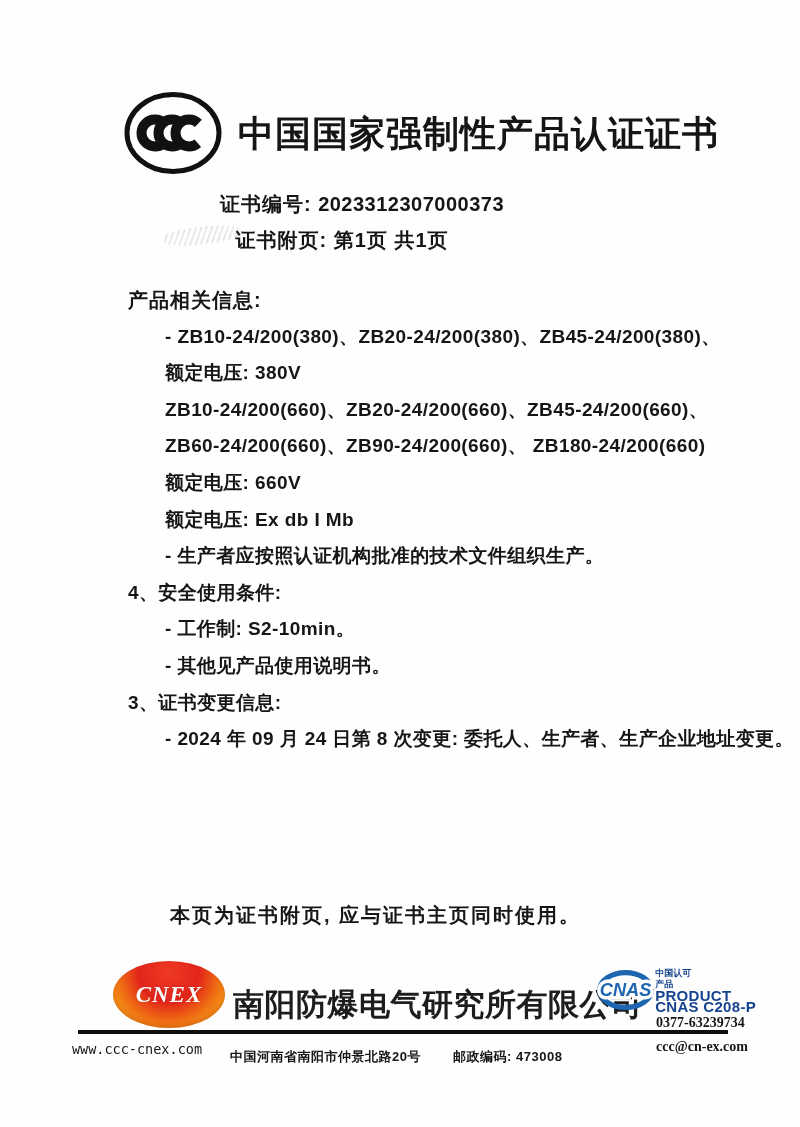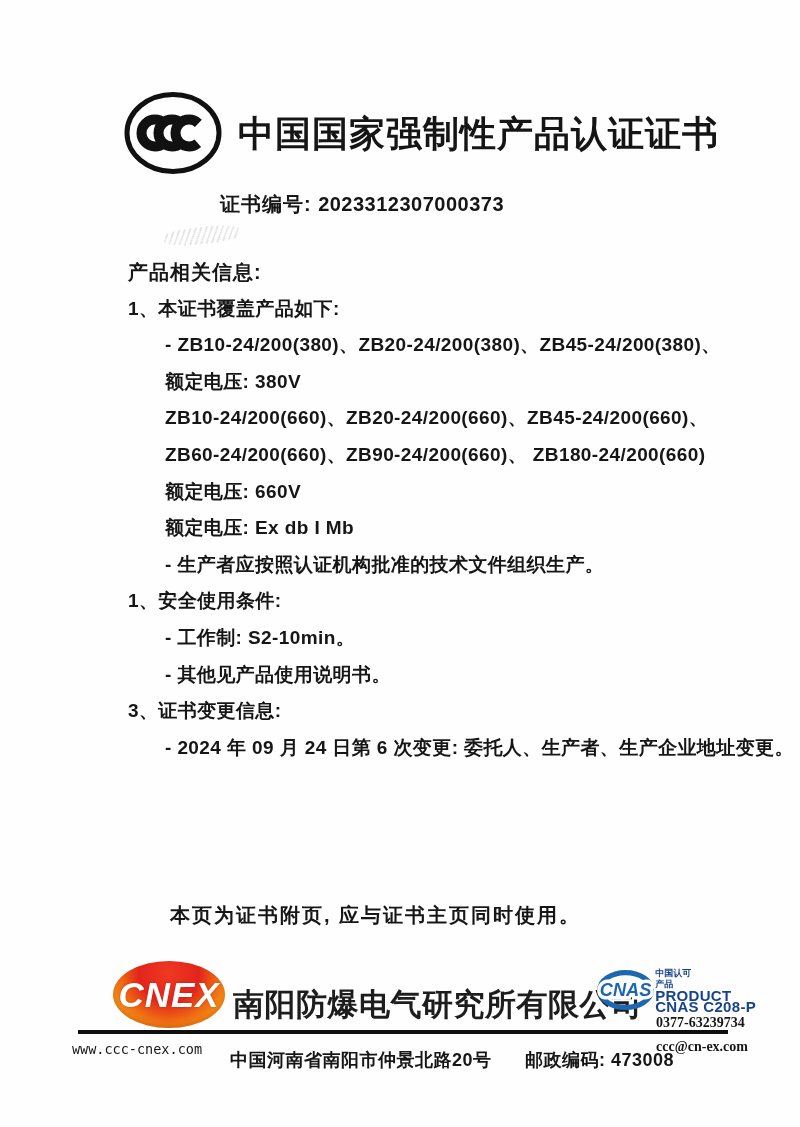--- a/index.html
+++ b/index.html
@@ -28,59 +28,60 @@
   
   .artifact{
     position:absolute;left:163px;top:227px;width:78px;height:17px;
     background:repeating-linear-gradient(115deg,rgba(110,110,110,.35) 0 1.5px,transparent 1.5px 5px);
     filter:blur(.6px);opacity:.55;transform:rotate(-6deg);border-radius:40%;
   }
 
   
   .content{position:absolute;left:128px;top:254px;width:620px;}
   .content .row{height:36.6px;line-height:36.6px;font-size:19px;font-weight:700;white-space:nowrap;letter-spacing:.4px;}
-  .content .heading{font-size:20px;letter-spacing:1px;}
+  .content .heading{font-size:20px;letter-spacing:1px;margin-top:28px;}
   .content .lvl2{padding-left:37px;}
 
   .footer-note{
     position:absolute;left:0;top:902px;width:751px;text-align:center;
     font-size:20px;font-weight:700;letter-spacing:2px;
   }
 
   
   .cnex-logo{
     position:absolute;left:113px;top:961px;width:112px;height:67px;
     border-radius:50%;
     background:radial-gradient(ellipse at 50% 18%, #ee3a23 0%, #e2251b 38%, #ef6c13 62%, #f7a01a 85%);
     display:flex;align-items:center;justify-content:center;
     box-shadow:inset 0 -2px 4px rgba(150,40,0,.3);
   }
   .cnex-logo span{
-    color:#fff;font-weight:700;font-style:italic;font-size:35px;letter-spacing:1px;
+    color:#fff;font-weight:700;font-style:italic;font-size:23px;letter-spacing:1px;
     text-shadow:0 0 2px rgba(160,20,10,.55);
+    font-family:Liberation Serif, serif;
   }
   .company{
     position:absolute;left:233px;top:984px;width:360px;
     font-size:31px;font-weight:700;letter-spacing:.5px;white-space:nowrap;color:#1d1d1d;
   }
   .cnas{position:absolute;left:596px;top:962px;width:160px;display:flex;align-items:center;}
   .cnas-captions{margin-left:0;line-height:11px;white-space:nowrap;}
   .cnas-captions .cn{font-size:9px;font-weight:700;color:#16438f;}
   .cnas-captions .en{font-size:15px;font-weight:700;color:#16438f;letter-spacing:.3px;}
 
   
   .rule{position:absolute;left:78px;top:1030px;width:650px;height:4px;background:#0f0f0f;}
   .sites{
     position:absolute;left:52px;top:1038px;width:170px;text-align:center;
     font-family:"DejaVu Sans Mono",monospace;font-size:13.5px;font-weight:400;line-height:22px;
     white-space:nowrap;
   }
   .address{
     position:absolute;left:230px;top:1048px;white-space:nowrap;
-    font-size:18px;font-weight:700;letter-spacing:.5px;
+    font-size:13px;font-weight:700;letter-spacing:.5px;
   }
   .address .post{margin-left:28px;}
   .contact{
     position:absolute;right:52px;top:1011px;
     font-family:Liberation Serif, serif;font-size:14px;font-weight:700;line-height:24px;
     white-space:nowrap;
   }
 </style>
 </head>
 <body>
@@ -96,39 +97,42 @@
     </svg>
   </div>
 
   <div class="title">中国国家强制性产品认证证书</div>
 
   <div class="cert-block">
     <div class="cert-line cert-line1">
       <span>证书编号:</span>
       <span class="num">2023312307000373</span>
     </div>
+    <div class="cert-line cert-line2">
+      <span>证书附页:</span>
+      <span>第1页 共1页</span>
+    </div>
   </div>
 
   <div class="artifact"></div>
 
   <div class="content">
     <div class="row heading">产品相关信息:</div>
-    <div class="row lvl1">1、本证书覆盖产品如下:</div>
     <div class="row lvl2">- ZB10-24/200(380)、ZB20-24/200(380)、ZB45-24/200(380)、</div>
     <div class="row lvl2">额定电压: 380V</div>
     <div class="row lvl2">ZB10-24/200(660)、ZB20-24/200(660)、ZB45-24/200(660)、</div>
     <div class="row lvl2">ZB60-24/200(660)、ZB90-24/200(660)、 ZB180-24/200(660)</div>
     <div class="row lvl2">额定电压: 660V</div>
     <div class="row lvl2">额定电压: Ex db I Mb</div>
     <div class="row lvl2">- 生产者应按照认证机构批准的技术文件组织生产。</div>
-    <div class="row lvl1">1、安全使用条件:</div>
+    <div class="row lvl1">4、安全使用条件:</div>
     <div class="row lvl2">- 工作制: S2-10min。</div>
     <div class="row lvl2">- 其他见产品使用说明书。</div>
     <div class="row lvl1">3、证书变更信息:</div>
-    <div class="row lvl2">- 2024 年 09 月 24 日第 6 次变更: 委托人、生产者、生产企业地址变更。</div>
+    <div class="row lvl2">- 2024 年 09 月 24 日第 8 次变更: 委托人、生产者、生产企业地址变更。</div>
   </div>
 
   <div class="footer-note">本页为证书附页, 应与证书主页同时使用。</div>
 
   <div class="cnex-logo">
     <span>CNEX</span>
   </div>
 
   <div class="company">南阳防爆电气研究所有限公司</div>
 

